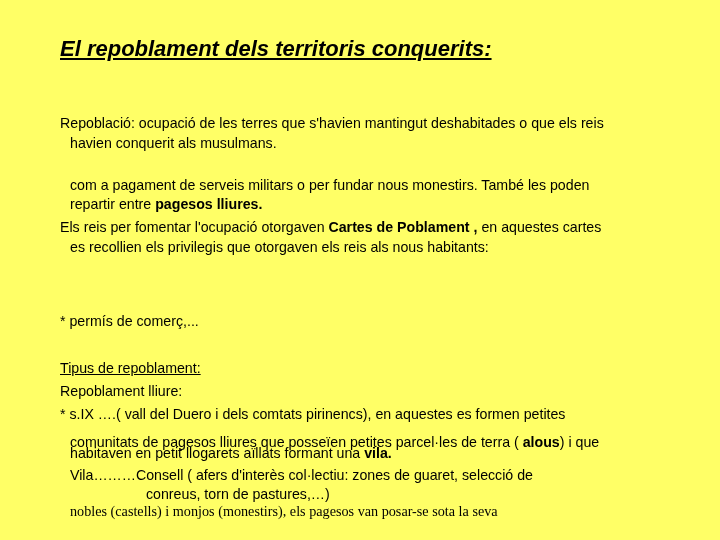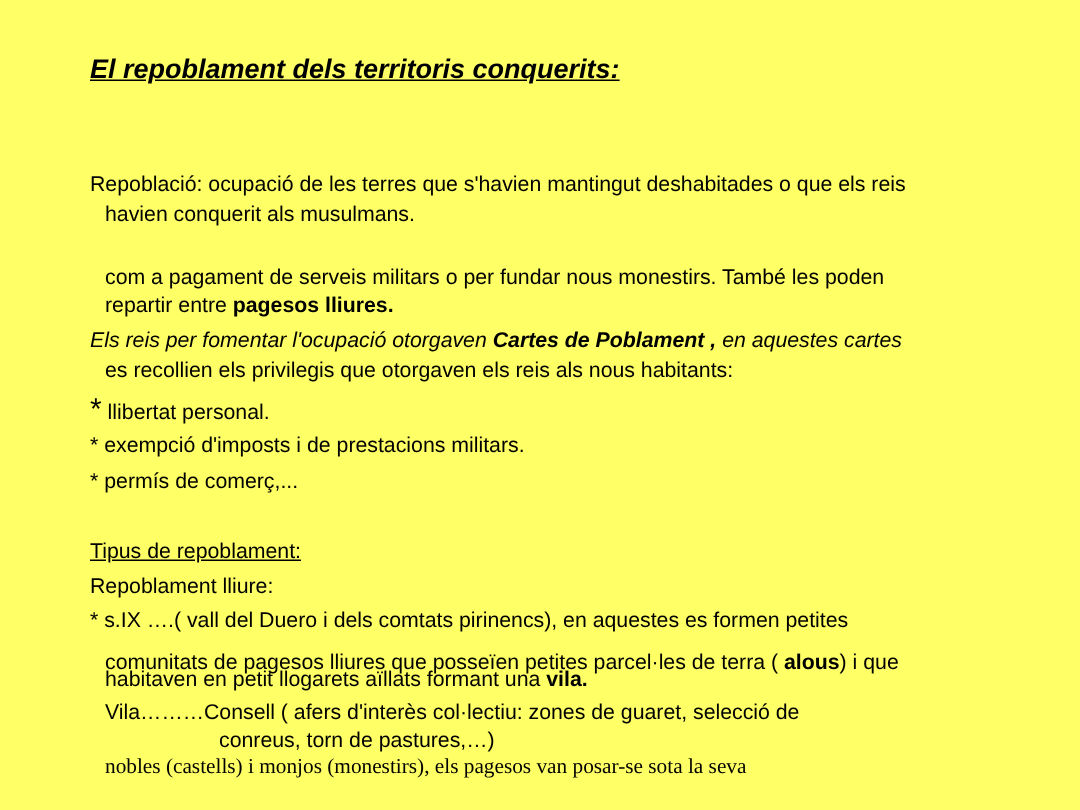--- a/index.html
+++ b/index.html
@@ -17,21 +17,21 @@
     }
     .slide {
       position: absolute;
       left: 0; top: 0;
       width: 720px; height: 540px;
     }
     .title {
       position: absolute;
       left: 60px;
       top: 36px;
-      font-size: 18px;
+      font-size: 22px;
       font-weight: bold;
       font-style: italic;
       text-decoration: underline;
       white-space: nowrap;
     }
     .line {
       position: absolute;
       font-size: 14.2px;
       white-space: nowrap;
       line-height: 18px;
@@ -52,31 +52,25 @@
   <div class="title">El repoblament dels territoris conquerits:</div>
 
   <div class="line" style="left:60px; top:68px;">Repoblació: ocupació de les terres que s'havien mantingut deshabitades o que els reis</div>
   <div class="line" style="left:70px; top:88px;">havien conquerit als musulmans.</div>
 
   <div class="line" style="left:70px; top:149px;">
     <span>repartir entre </span><span class="b">pagesos lliures.</span>
   </div>
   <div class="line" style="left:70px; top:130px;">com a pagament de serveis militars o per fundar nous monestirs. També les poden</div>
 
-  <div class="line" style="left:60px; top:172px;font-style:italic;">
+  <div class="line" style="left:60px; top:172px;">
     <span>Els reis per fomentar l'ocupació otorgaven </span><span class="b">Cartes de Poblament ,</span><span> en aquestes cartes</span>
   </div>
   <div class="line" style="left:70px; top:192px;">es recollien els privilegis que otorgaven els reis als nous habitants:</div>
 
-  <div class="line" style="left:60px; top:218px;">
-    <span class="star-big">*</span><span> llibertat personal.</span>
-  </div>
-  <div class="line" style="left:60px; top:242px;">
-    <span>*</span><span>  exempció d'imposts i de prestacions militars.</span>
-  </div>
   <div class="line" style="left:60px; top:266px;">
     <span>*</span><span>  permís de comerç,...</span>
   </div>
 
   <div class="line subtitle" style="left:60px; top:313px;text-align:center;">Tipus de repoblament:</div>
   <div class="line" style="left:60px; top:336px;">Repoblament lliure:</div>
 
   <div class="line" style="left:60px; top:359px;">* s.IX ….( vall del Duero i dels comtats pirinencs),  en aquestes  es formen petites</div>
   <div class="line" style="left:70px; top:387px;">
     <span>comunitats de pagesos lliures que posseïen petites parcel·les de terra ( </span><span class="b">alous</span><span>) i que</span>

